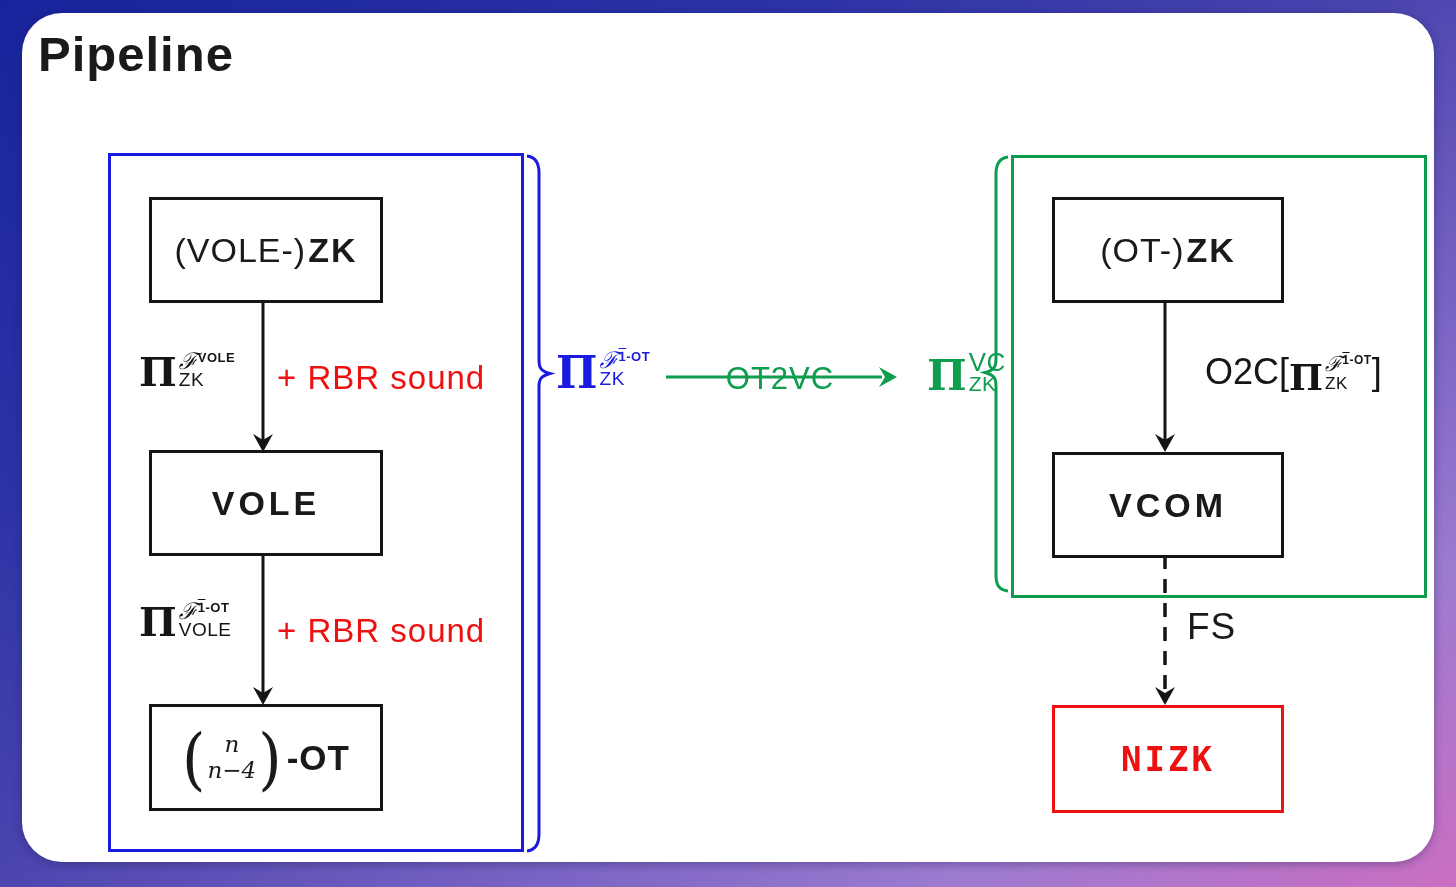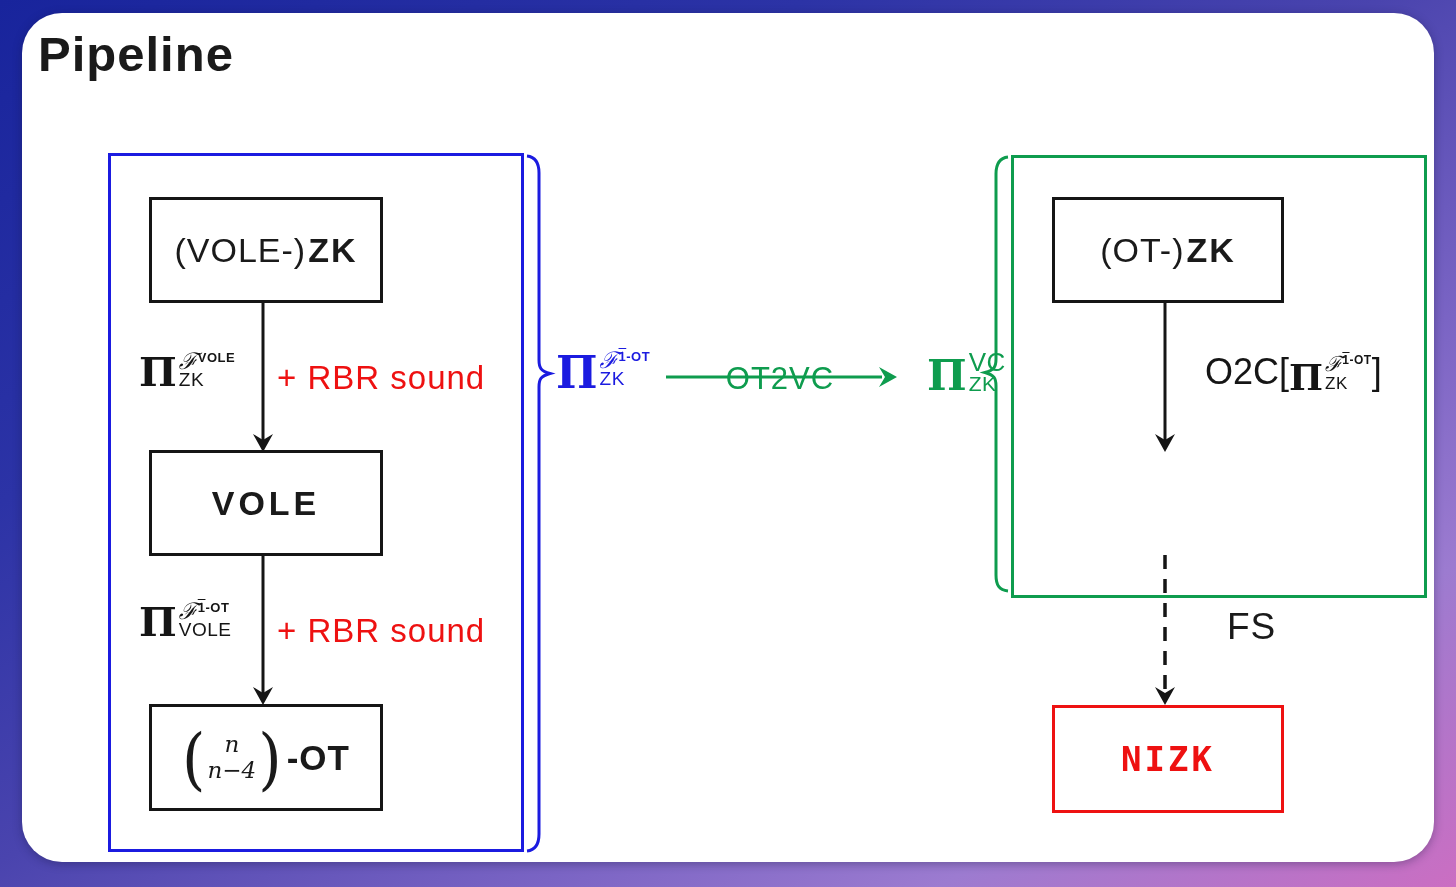--- a/index.html
+++ b/index.html
@@ -46,21 +46,21 @@
   .supline{height:27px;white-space:nowrap;}
   .scriptF{font-family:"DejaVu Serif",serif;font-style:italic;font-size:23px;}
   .suptail{font-size:13px;font-weight:600;letter-spacing:.5px;position:relative;top:-7px;}
   .ovl{text-decoration:overline;}
   .subline{font-size:19px;letter-spacing:.5px;margin-top:-2px;white-space:nowrap;}
   .pi-blue{color:#1b1be0;}
   .pi-green{color:#0e9c4e;}
   .suptext{font-size:26px;letter-spacing:.5px;}
   .note{position:absolute;color:#ee1111;font-size:33px;letter-spacing:1px;white-space:nowrap;}
   .ot2vc{position:absolute;left:662px;top:327px;width:236px;text-align:center;color:#0e9c4e;font-size:31px;letter-spacing:1px;margin-top:34px;}
-  .fs{position:absolute;left:1227px;top:606px;font-size:37px;color:#1a1a1a;letter-spacing:1px;}
+  .fs{position:absolute;left:1187px;top:606px;font-size:37px;color:#1a1a1a;letter-spacing:1px;}
   .o2c{position:absolute;left:1181px;top:349px;display:flex;align-items:flex-start;color:#151515;margin-left:24px;}
   .o2c .plain{font-size:36px;font-weight:400;line-height:1.3;}
   .o2c .pi{font-size:36px;margin-top:14px;}
   .o2c .scriptF{font-size:21px;}
   .o2c .suptail{font-size:12px;}
   .o2c .subline{font-size:17px;}
 </style>
 </head>
 <body>
 
@@ -143,20 +143,23 @@
     <span class="scripts">
       <span class="supline"><span class="suptext">VC</span></span>
       <span class="subline" style="font-size:21px;">ZK</span>
     </span>
   </div>
 
   <div class="node n-otzk">
     <span class="prefix">(OT-)</span>
       <span class="emph">ZK</span>
   </div>
+  <div class="node n-vcom">
+    <span class="solo">VCOM</span>
+  </div>
   <div class="node n-nizk">
     <span class="solo">NIZK</span>
   </div>
 
   <div class="o2c">
     <span class="plain">O2C[</span>
     <span class="pi">Π</span>
     <span class="scripts">
       <span class="supline"><span class="scriptF">ℱ</span><span class="suptail"><span class="ovl">1</span><span>-OT</span></span></span>
       <span class="subline">ZK</span>

